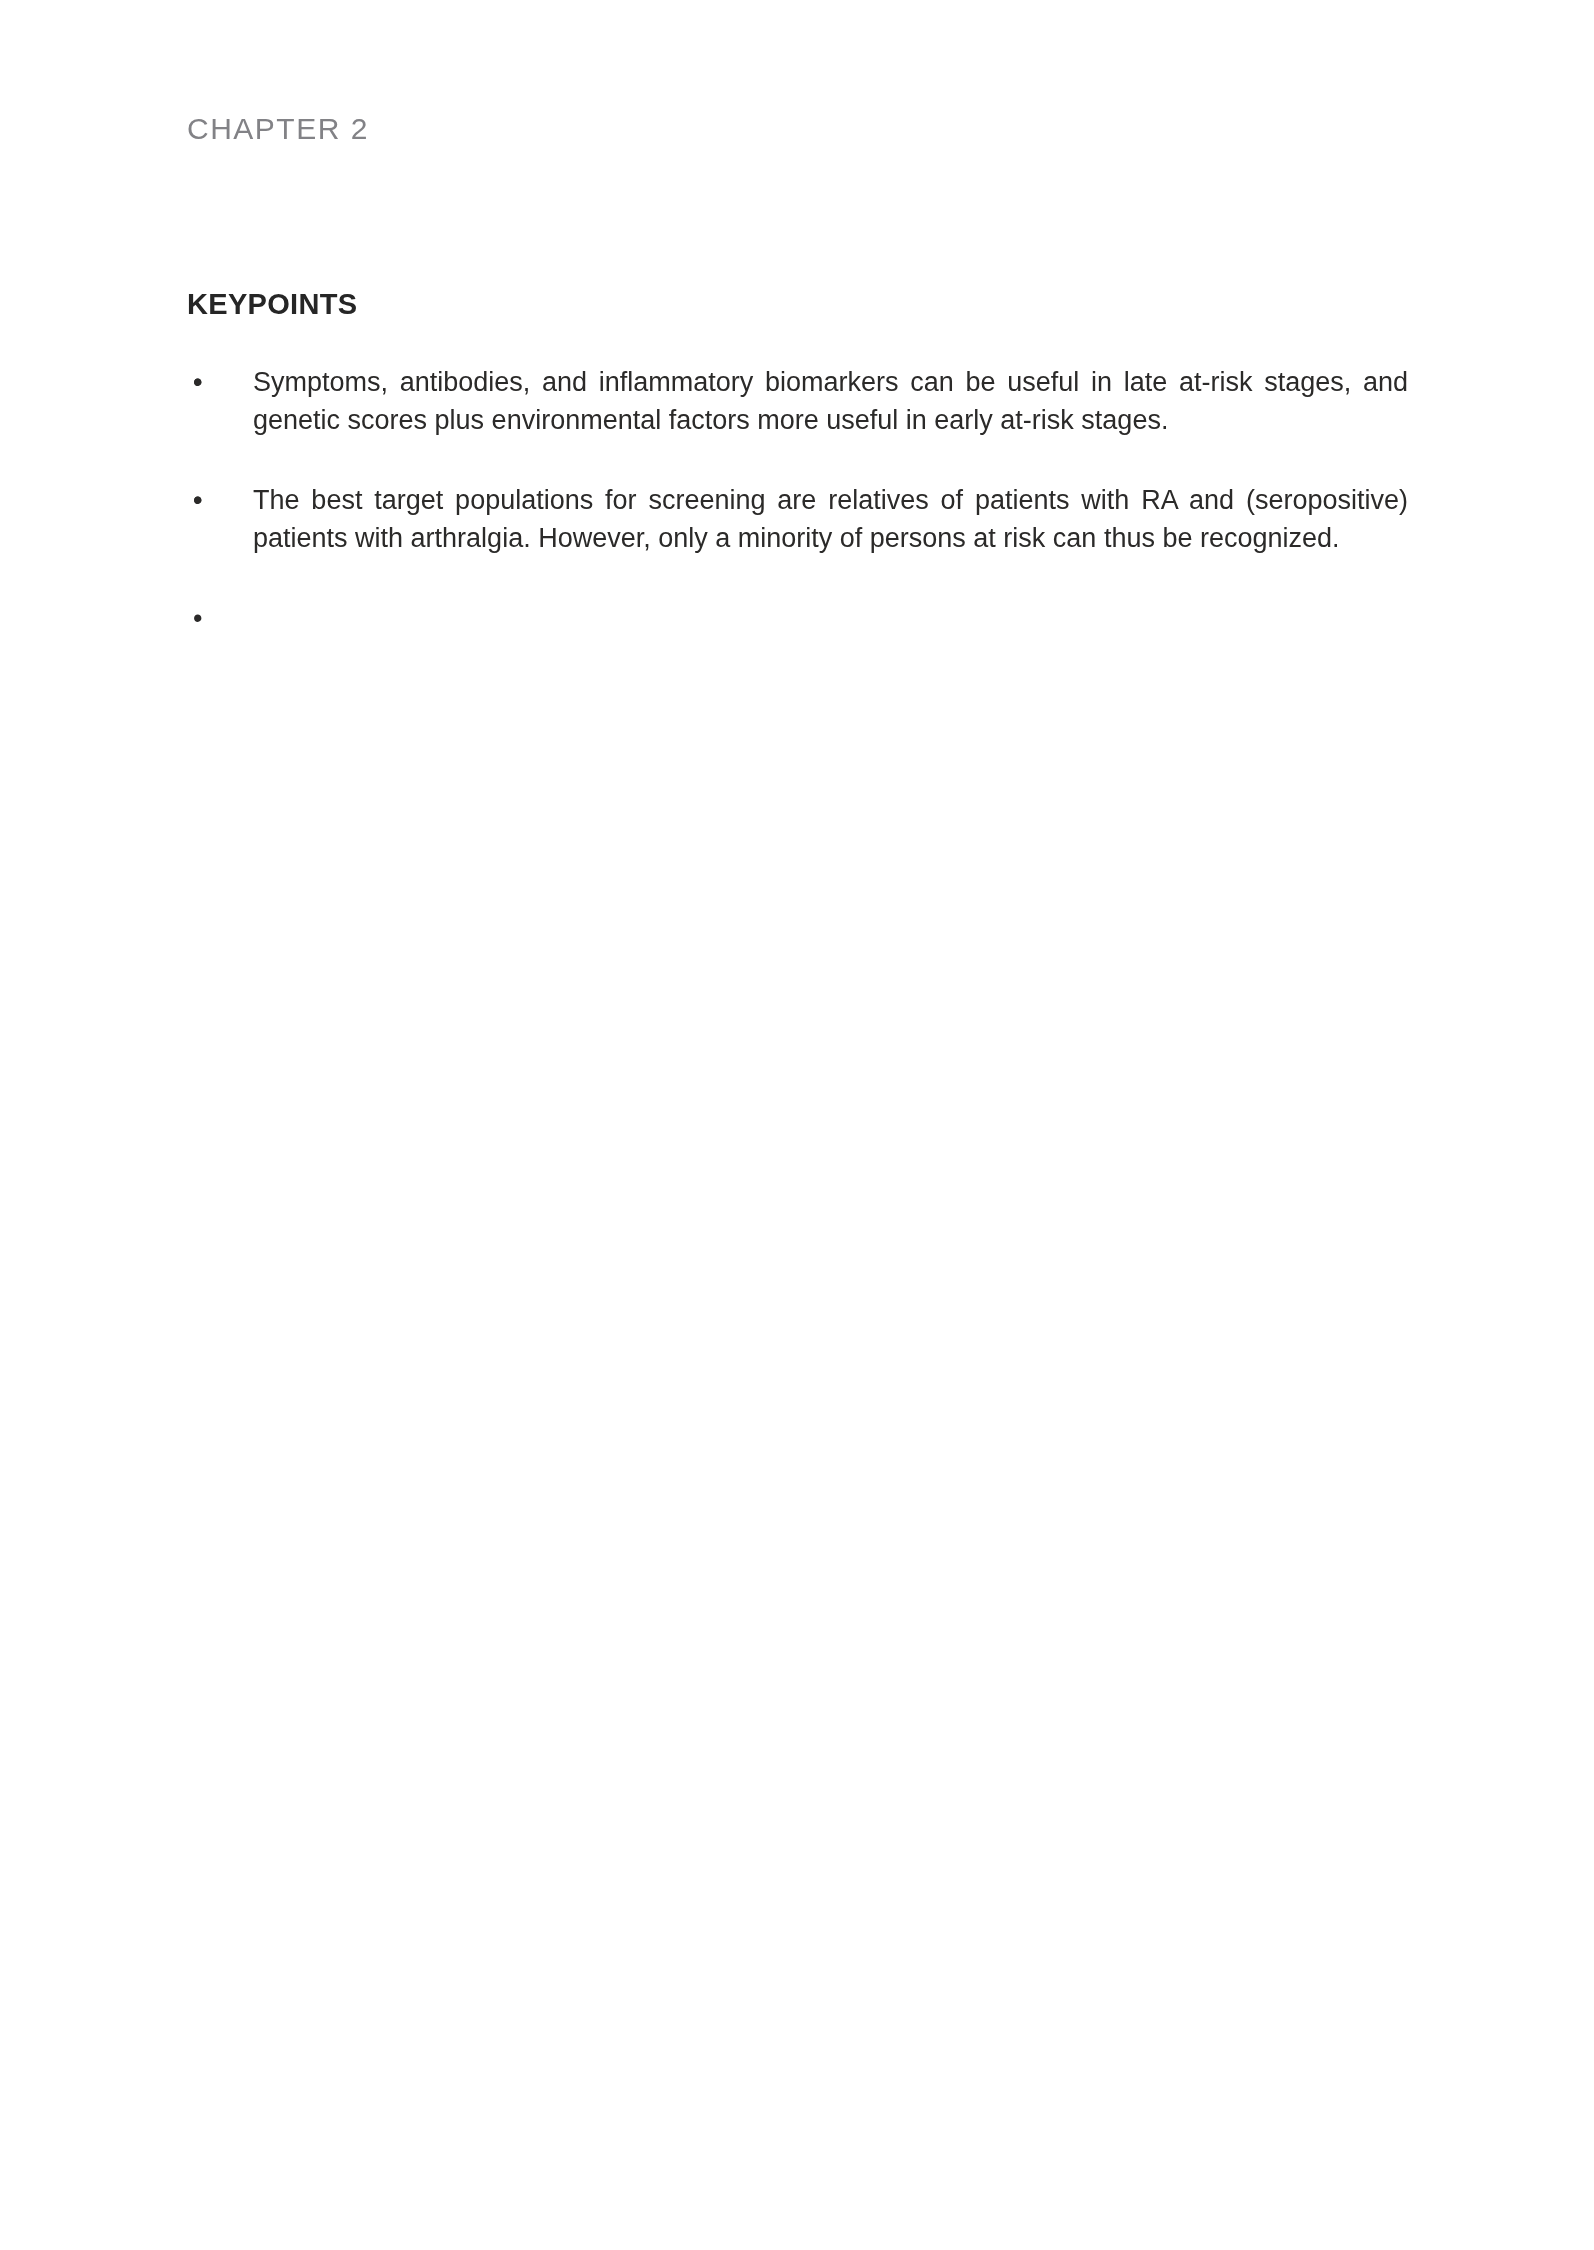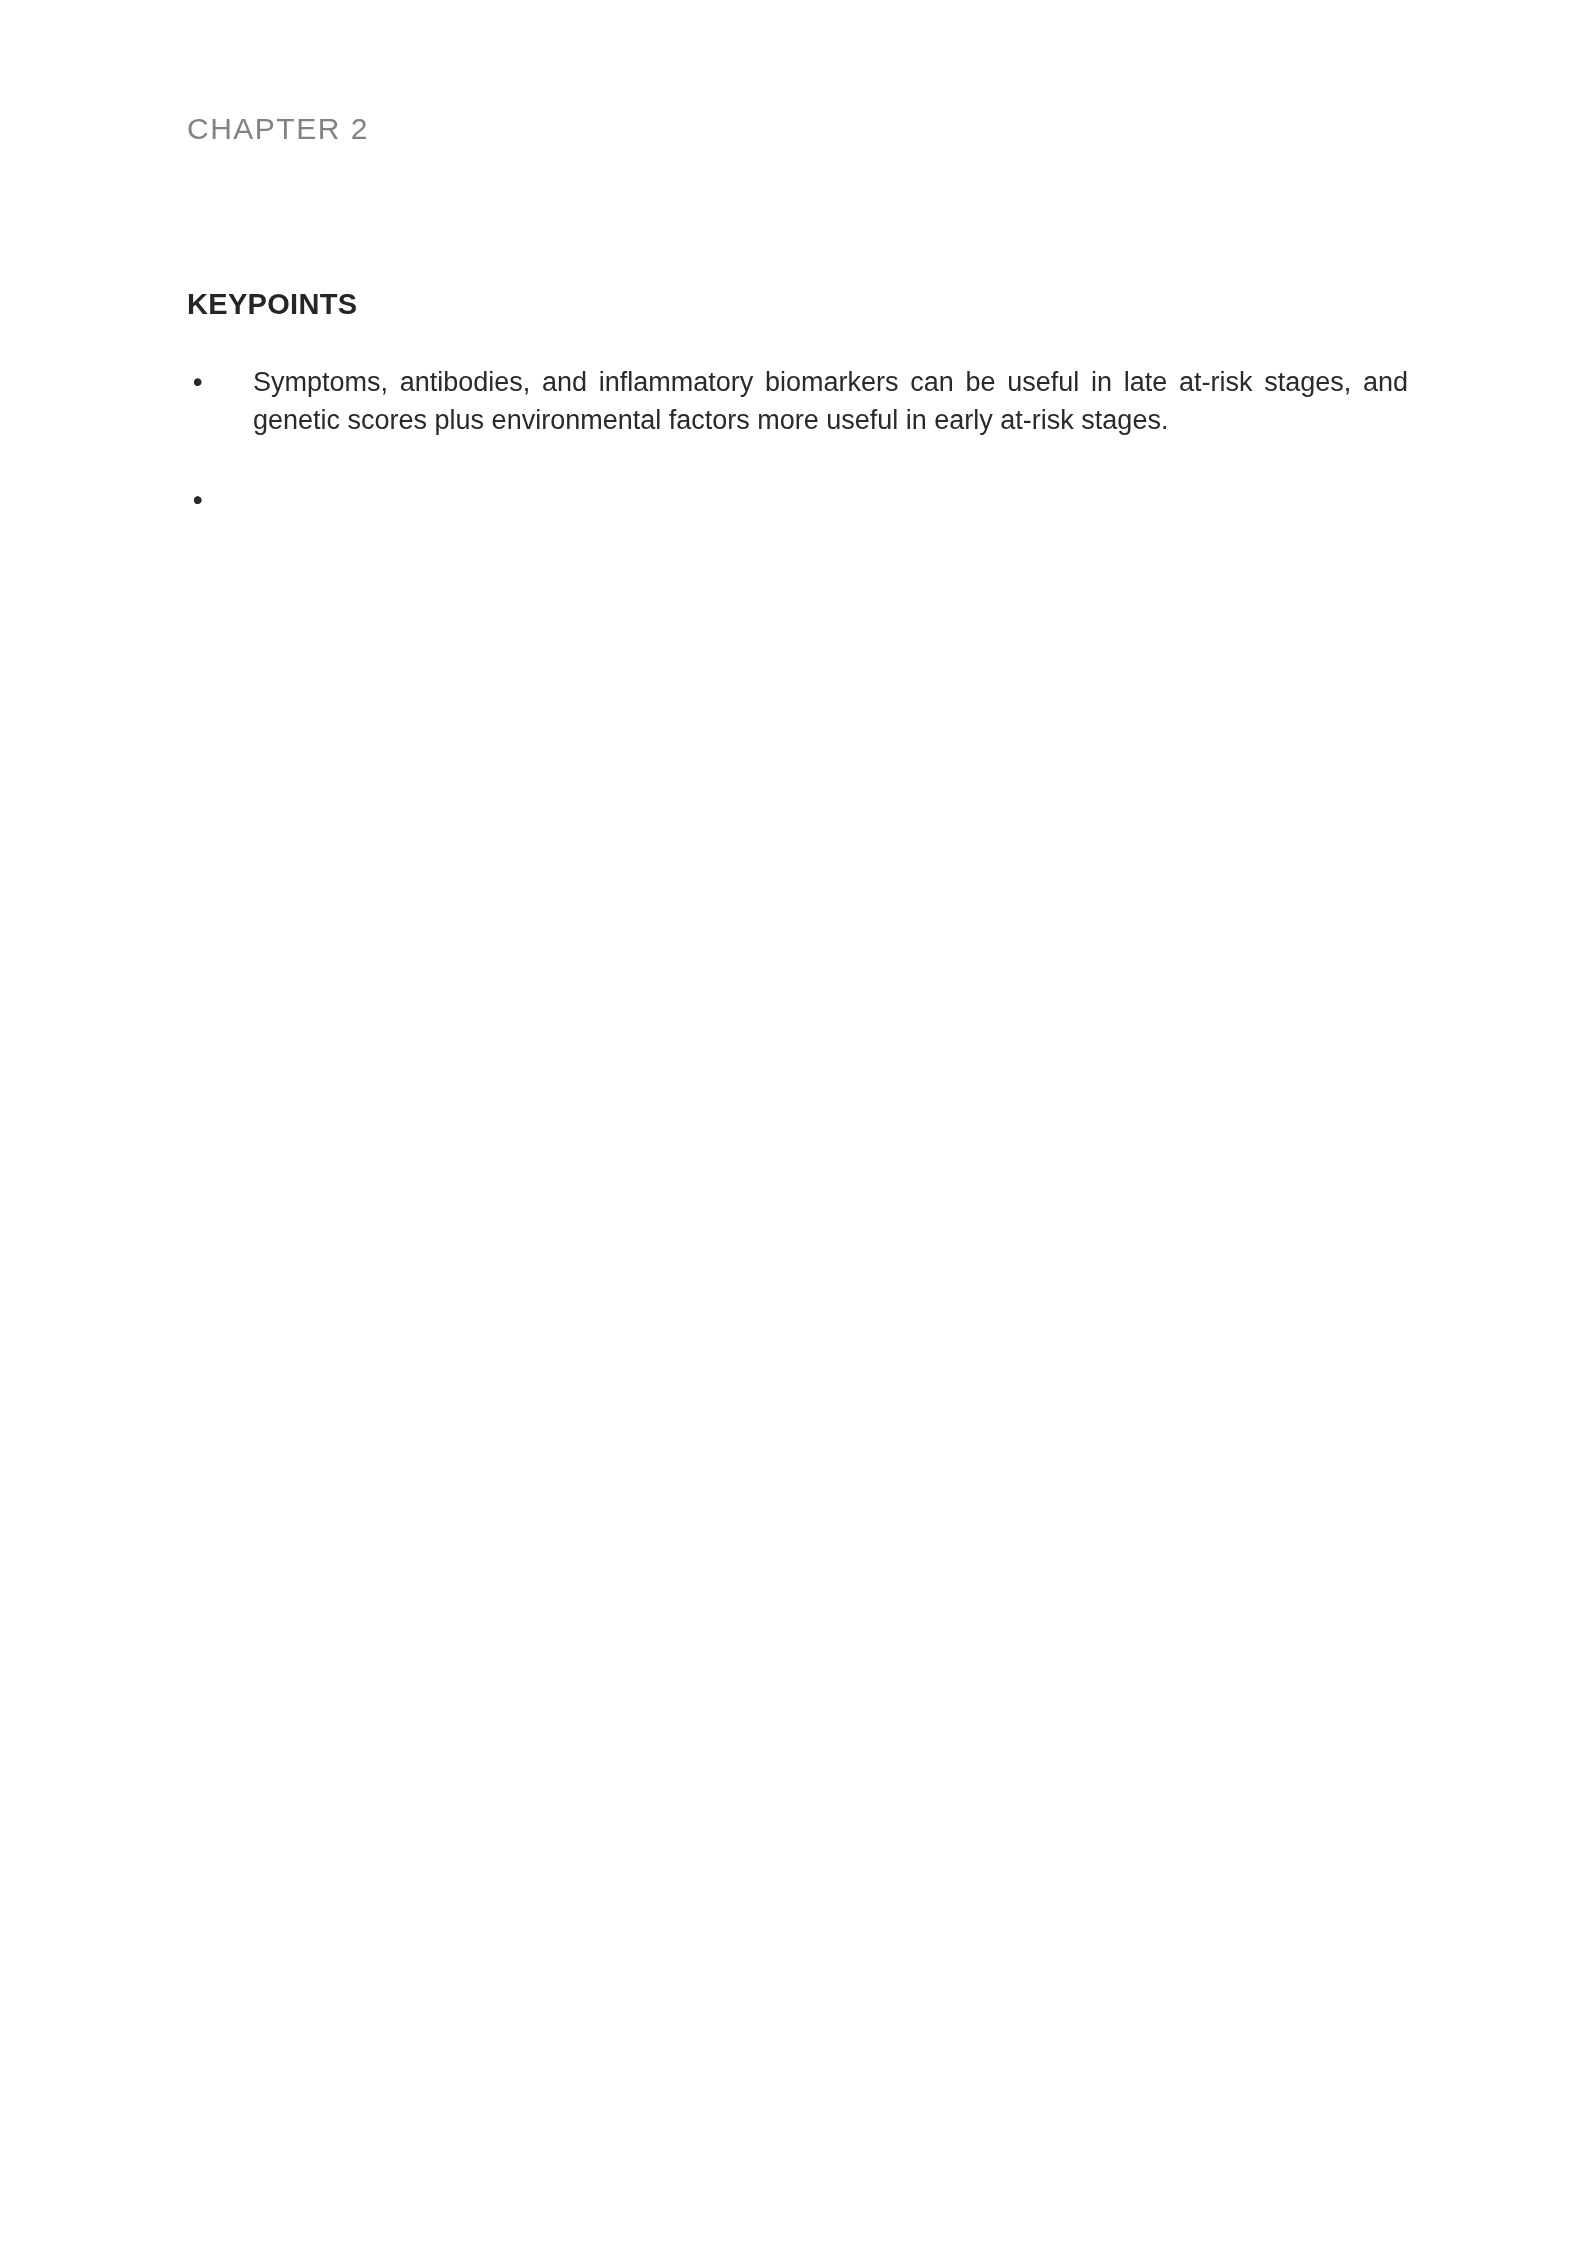--- a/index.html
+++ b/index.html
@@ -96,20 +96,21 @@
         <span class="bullet">•</span>
         <span>Symptoms, antibodies, and inflammatory biomarkers can be useful in late at-risk stages, and genetic scores plus environmental factors more useful in early at-risk stages.</span>
       </li>
 
       <li class="bullet-item">
         <span class="bullet">•</span>
       </li>
 
       <li class="bullet-item">
         <span class="bullet">•</span>
+        <span>The best target populations for screening are relatives of patients with RA and (seropositive) patients with arthralgia. However, only a minority of persons at risk can thus be recognized.</span>
       </li>
 
       <li class="bullet-item">
         <span class="bullet">•</span>
       </li>
 
     </ul>
   </div>
 
   <div class="page-number">24</div>

